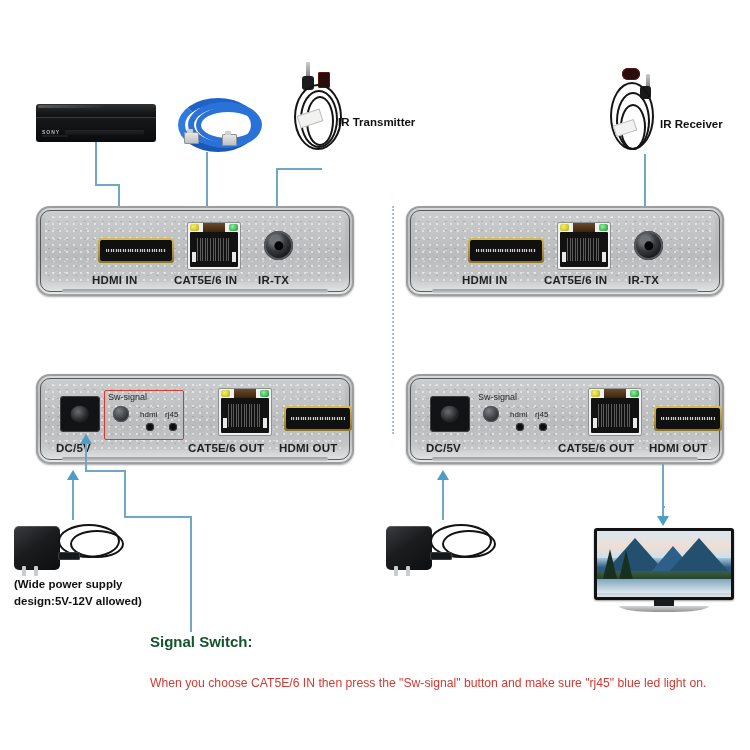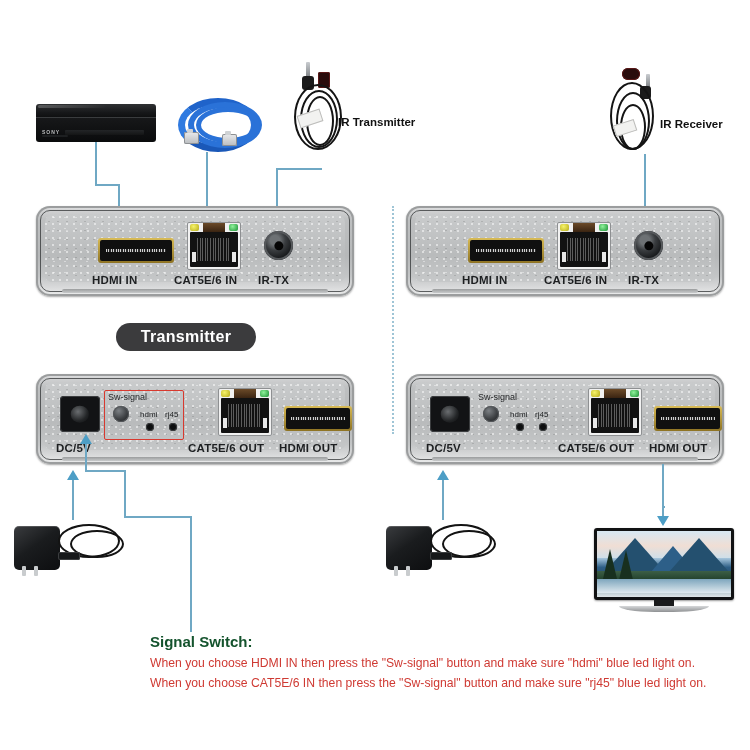--- a/index.html
+++ b/index.html
@@ -275,21 +275,20 @@
 
     <div class="jack" style="left:228px;top:25px;width:29px;height:29px;"></div>
 
     <div class="plabel" style="left:56px;top:68px;font-size:11.5px;">HDMI IN</div>
     <div class="plabel" style="left:138px;top:68px;font-size:11.5px;">CAT5E/6 IN</div>
     <div class="plabel" style="left:222px;top:68px;font-size:11.5px;">IR-TX</div>
 
     <div class="dev-foot"></div>
   </div>
 
-  <div class="badge" style="left:116px;top:323px;width:140px;height:28px;font-size:16px;">Transmitter</div>
 
   <div class="device" style="left:36px;top:374px;width:318px;height:90px;">
     <div class="dev-face"></div>
 
     <div class="dcjack" style="left:24px;top:22px;width:40px;height:36px;"></div>
 
     <div class="redbox" style="left:68px;top:16px;width:78px;height:48px;"></div>
     <div class="slabel" style="left:72px;top:18px;font-size:9px;">Sw-signal</div>
     <div class="btn" style="left:77px;top:32px;width:16px;height:16px;"></div>
     <div class="slabel" style="left:104px;top:36px;font-size:8px;">hdmi</div>
@@ -367,20 +366,24 @@
   <div class="ln lnv" style="left:662px;top:506px;height:12px;"></div>
   <div class="arrow-dn" style="left:657px;top:516px;"></div>
 
   <div class="psu abs" style="left:14px;top:516px;width:124px;height:60px;">
     <div class="brick" style="left:0;top:10px;width:46px;height:44px;"></div>
     <div class="prong" style="left:8px;top:50px;width:4px;height:10px;"></div>
     <div class="prong" style="left:20px;top:50px;width:4px;height:10px;"></div>
     <div class="wire" style="left:44px;top:8px;width:58px;height:30px;"></div>
     <div class="wire" style="left:56px;top:14px;width:50px;height:24px;"></div>
     <div class="tipc" style="left:44px;top:36px;width:22px;height:8px;"></div>
+  </div>
+  <div class="cap2" style="left:14px;top:576px;font-size:11.5px;">
+    <div>(Wide power supply</div>
+    <div>design:5V-12V allowed)</div>
   </div>
 
   <div class="psu abs" style="left:386px;top:516px;width:124px;height:60px;">
     <div class="brick" style="left:0;top:10px;width:46px;height:44px;"></div>
     <div class="prong" style="left:8px;top:50px;width:4px;height:10px;"></div>
     <div class="prong" style="left:20px;top:50px;width:4px;height:10px;"></div>
     <div class="wire" style="left:44px;top:8px;width:58px;height:30px;"></div>
     <div class="wire" style="left:56px;top:14px;width:50px;height:24px;"></div>
     <div class="tipc" style="left:44px;top:36px;width:22px;height:8px;"></div>
   </div>
@@ -396,16 +399,15 @@
         <div class="tree" style="left:6px;"></div>
         <div class="tree" style="left:22px;bottom:26%;"></div>
         <div class="lake"></div>
       </div>
     </div>
     <div class="neck"></div>
     <div class="stand"></div>
   </div>
 
   <div class="sig-title" style="left:150px;top:633px;font-size:15px;">Signal Switch:</div>
-  <div class="sig-line" style="left:150px;top:656px;font-size:12.2px;">When you choose HDMI IN then press the "Sw-signal" button and make sure "hdmi" blue led light on.</div>
   <div class="sig-line" style="left:150px;top:676px;font-size:12.2px;">When you choose CAT5E/6 IN then press the "Sw-signal" button and make sure "rj45" blue led light on.</div>
 
 </div>
 
 </body></html>

